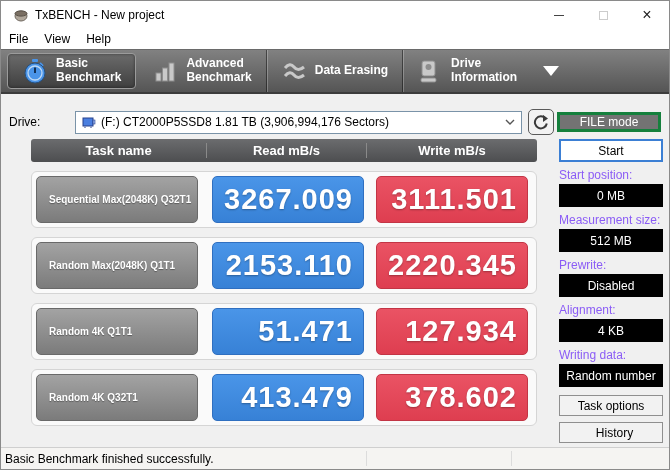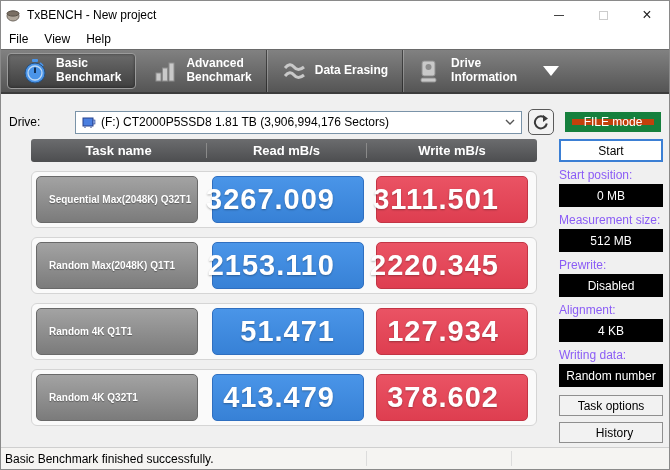--- a/index.html
+++ b/index.html
@@ -1,21 +1,21 @@
 <!DOCTYPE html>
 <html><head>
 <meta charset="utf-8">
 <style>
   * { margin:0; padding:0; box-sizing:border-box; }
   html,body { width:670px; height:470px; }
   body { font-family:"Liberation Sans", sans-serif; background:#fff; }
   .window { width:670px; height:470px; border:1px solid #8a8a8a; display:flex; flex-direction:column; background:#f0f0f0; overflow:hidden; }
 
   
-  .titlebar { height:28px; background:#ffffff; display:flex; align-items:center; padding-left:4px; flex:0 0 auto; }
+  .titlebar { height:28px; background:#ffffff; display:flex; align-items:center; padding-left:12px; flex:0 0 auto; }
   .app-icon { width:16px; height:16px; margin-right:6px; display:inline-block; }
   .title-text { font-size:12px; color:#000; }
   .win-controls { margin-left:auto; display:flex; height:100%; }
   .win-btn { width:44px; height:100%; display:flex; align-items:center; justify-content:center; font-size:13px; color:#333; }
   .win-btn.min span { display:block; width:10px; height:1px; background:#444; }
   .win-btn.max span { display:block; width:9px; height:9px; border:1px solid #ccc; }
   .win-btn.close { font-size:16px; color:#222; }
 
   
   .menubar { height:20px; background:#ffffff; display:flex; align-items:center; flex:0 0 auto; }
@@ -31,33 +31,33 @@
   .tab-caret { width:0; height:0; border-left:8px solid transparent; border-right:8px solid transparent; border-top:10px solid #fff; align-self:center; margin-left:12px; }
   .ticon { width:26px; height:26px; flex:0 0 auto; }
 
   
   .drive-row { display:flex; align-items:center; margin:15px 8px 0 8px; height:26px; flex:0 0 auto; }
   .drive-label { font-size:12px; color:#000; width:66px; }
   .drive-select { width:447px; height:23px; background:#fff; border:1px solid #7a93a8; display:flex; align-items:center; padding:0 6px; font-size:12px; color:#000; }
   .drive-select .chev { margin-left:auto; }
   .drive-disk-icon { width:14px; height:11px; margin-right:5px; }
   .refresh-btn { width:26px; height:26px; margin-left:6px; border:1px solid #5a5a5a; border-radius:5px; background:#f2f2f2; display:flex; align-items:center; justify-content:center; }
-  .filemode-btn { margin-left:auto; width:96px; height:20px; background:#c2410c; color:#fff; font-size:12px; display:flex; align-items:center; justify-content:center; border:7px solid #15803d; }
+  .filemode-btn { margin-left:auto; width:104px; height:20px; background:#737373; color:#fff; font-size:12px; display:flex; align-items:center; justify-content:center; border:3px solid #15803d; }
 
   
   .main { display:flex; margin:4px 8px 0 30px; flex:1 1 auto; align-items:flex-start; }
   .bench { width:506px; flex:0 0 auto; }
   .bench-header { height:23px; background:linear-gradient(#6b6c6e,#4d4e50); border-radius:3px; display:flex; color:#fff; font-size:13px; font-weight:bold; align-items:center; }
   .bh-cell { text-align:center; }
   .bh-cell:nth-child(1){ width:175px; }
   .bh-cell:nth-child(2){ width:160px; border-left:1px solid #8a8a8a; }
   .bh-cell:nth-child(3){ width:171px; border-left:1px solid #8a8a8a; }
   .bench-row { margin-top:9px; height:57px; background:#fafafa; border:1px solid #d5d5d5; border-radius:6px; display:flex; align-items:center; padding:0 4px; }
   .task-btn { width:162px; height:47px; border-radius:5px; background:linear-gradient(#a3a3a3,#7b7b7b); border:1px solid #696969; color:#fff; font-size:10px; font-weight:bold; display:flex; flex-direction:column; justify-content:center; padding-left:12px; line-height:1.3; text-shadow:0 1px 1px rgba(0,0,0,.35); }
-  .val-btn { width:152px; height:47px; border-radius:5px; color:#fff; font-weight:bold; font-size:29px; display:flex; align-items:center; justify-content:flex-end; padding-right:28px; letter-spacing:1px; text-shadow:0 1px 2px rgba(0,0,0,.3); }
+  .val-btn { width:152px; height:47px; border-radius:5px; color:#fff; font-weight:bold; font-size:29px; display:flex; align-items:center; justify-content:flex-end; padding-right:10px; letter-spacing:1px; text-shadow:0 1px 2px rgba(0,0,0,.3); }
   .val-read { margin-left:14px; background:linear-gradient(#4a95e8,#3781d6); border:1px solid #2f6fc0; }
   .val-write { margin-left:12px; background:linear-gradient(#ea5364,#de3e50); border:1px solid #c23545; }
 
   
   .panel { width:104px; margin-left:22px; flex:0 0 auto; display:flex; flex-direction:column; }
   .start-btn { height:23px; background:#fff; border:2px solid #3b7fd4; color:#000; font-size:12px; display:flex; align-items:center; justify-content:center; }
   .p-label { font-size:12px; color:#8b5cf6; margin-top:6px; height:15px; }
   .p-value { height:23px; margin-top:1px; background:#000; color:#fff; font-size:12px; display:flex; align-items:center; justify-content:center; }
   .p-btn { height:21px; background:#f2f2f2; border:1px solid #8f8f8f; color:#000; font-size:12px; display:flex; align-items:center; justify-content:center; }
   .p-btn.first { margin-top:8px; }

